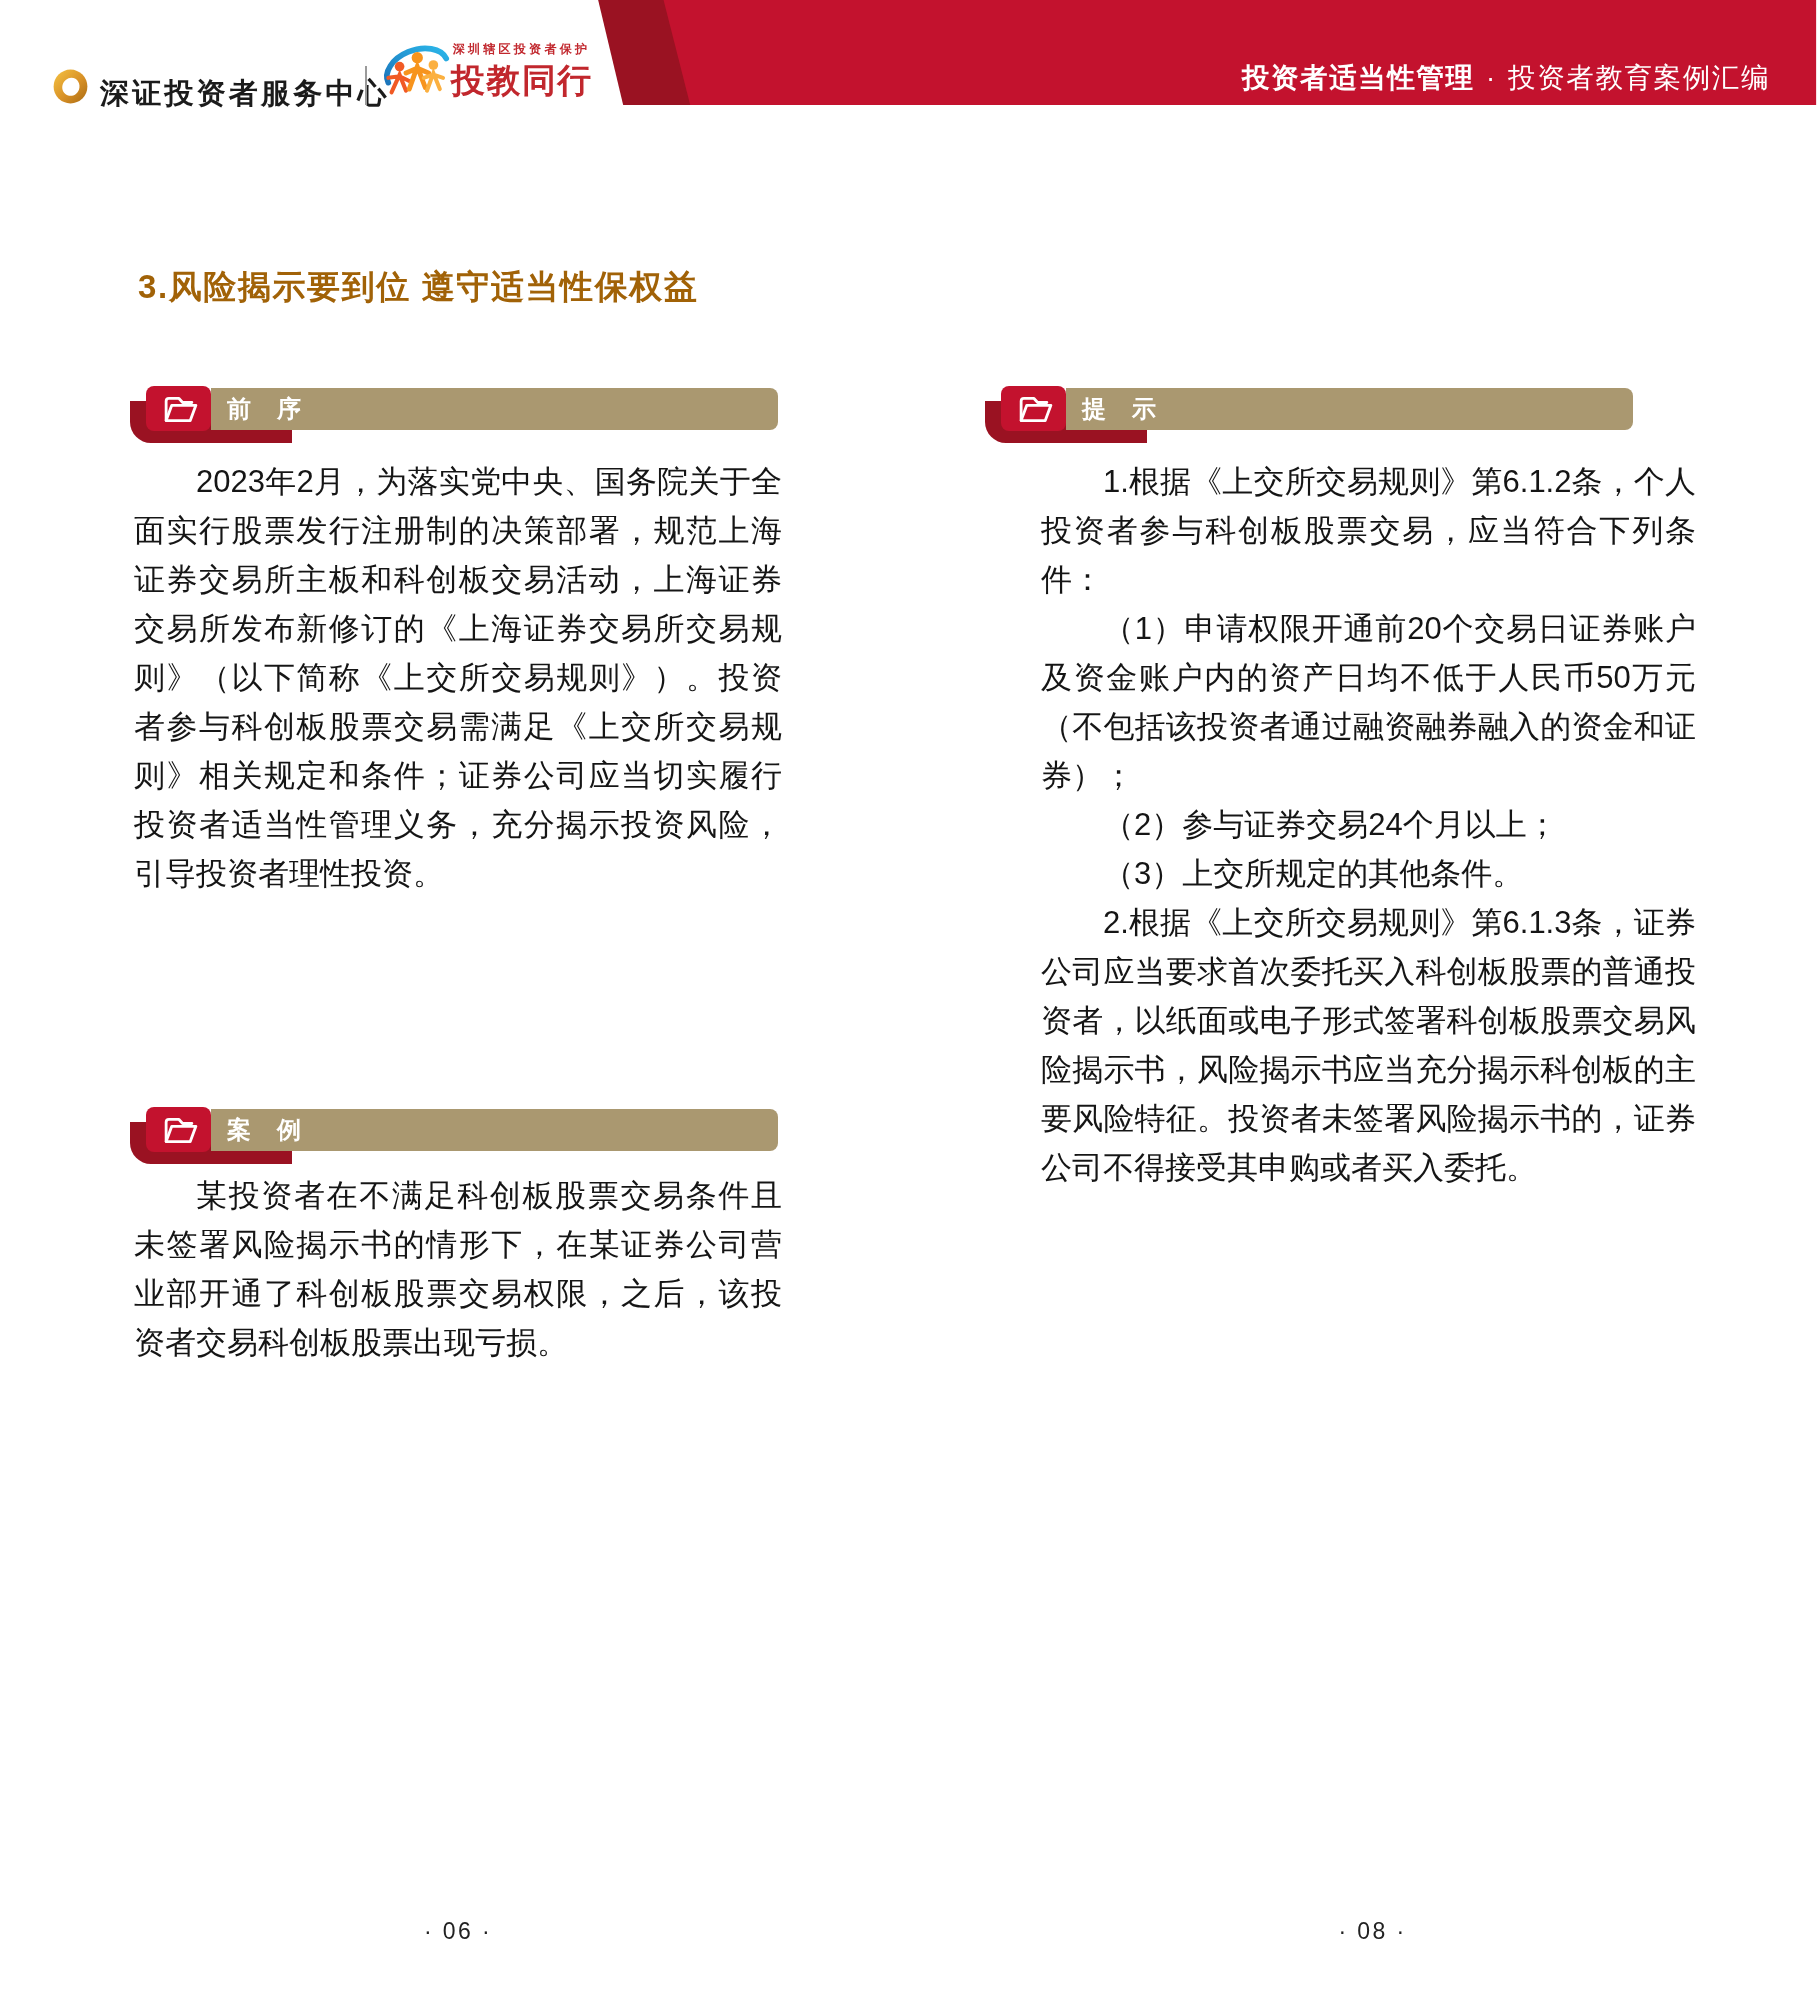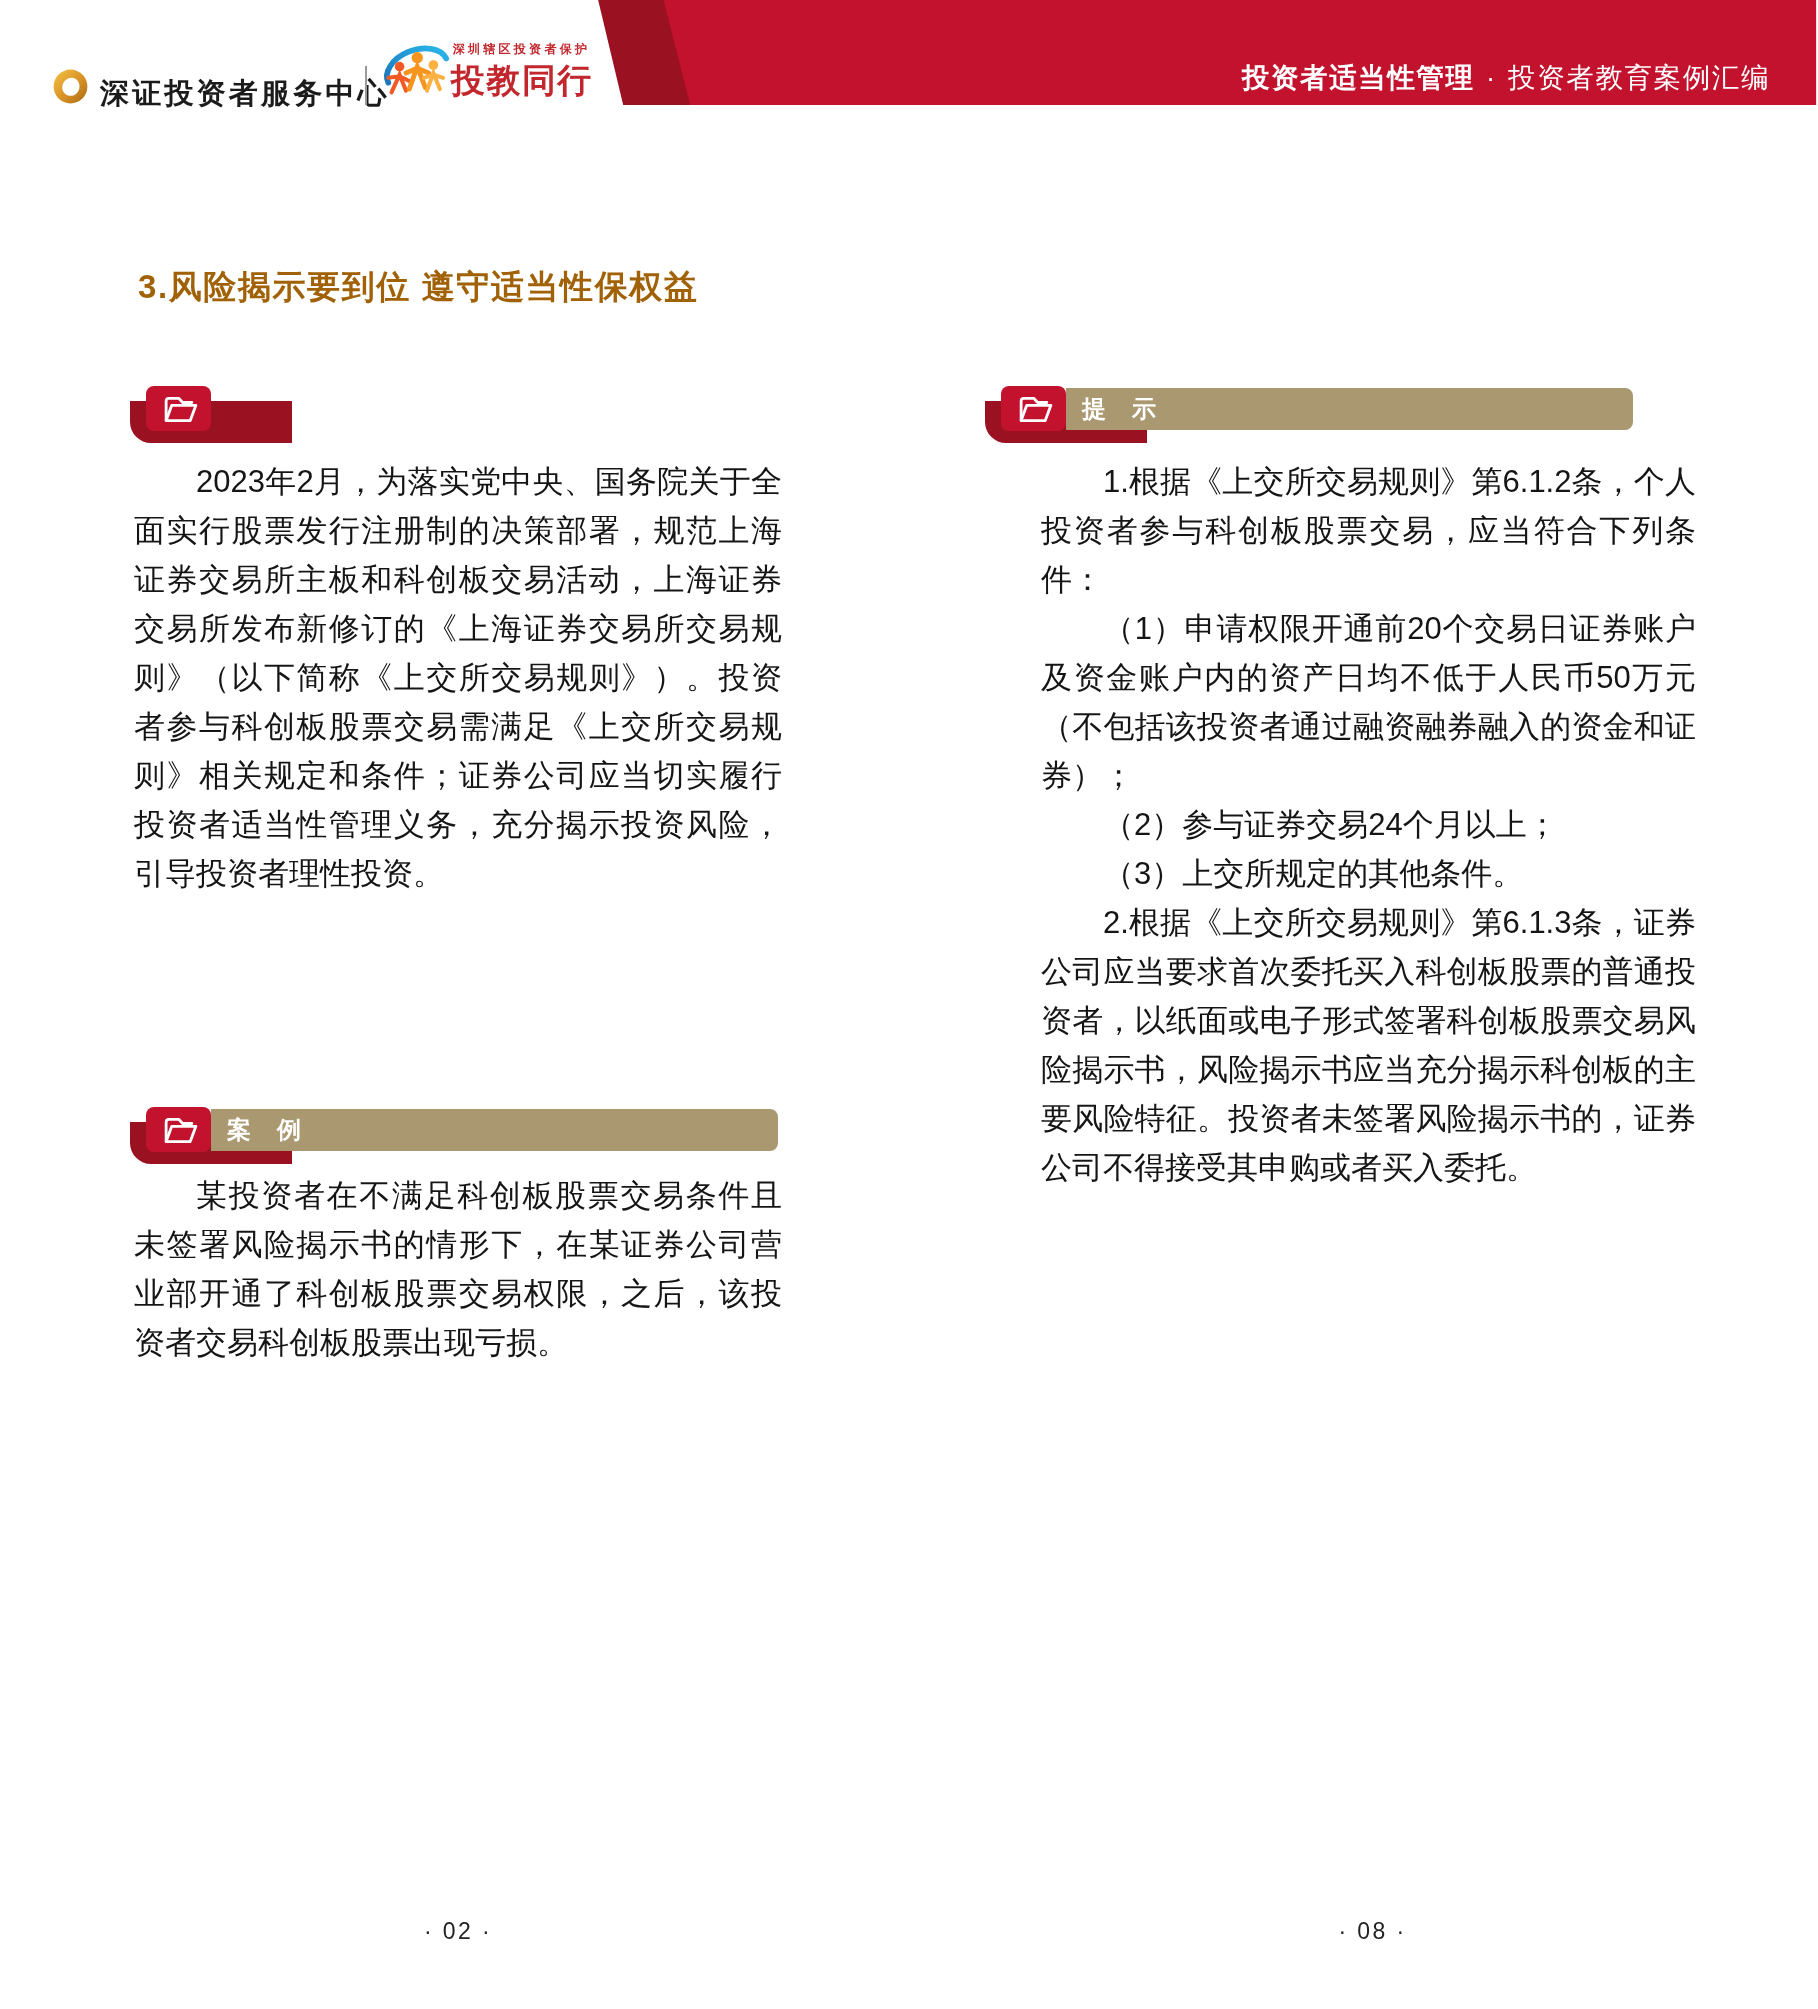--- a/index.html
+++ b/index.html
@@ -112,20 +112,23 @@
       <path d="M56 68 L64 46 L72 66 M52 52 L64 48 L76 52" stroke="#FBB040" stroke-width="5"></path>
     </g>
     <text x="88" y="21" font-size="15" font-weight="bold" letter-spacing="4" fill="#C1272D">深圳辖区投资者保护</text>
     <text x="86" y="70" font-size="42" font-weight="bold" letter-spacing="2" fill="#C1272D">投教同行</text>
   </svg>
 
   <h1 class="page-title">3.风险揭示要到位 遵守适当性保权益</h1>
 
   <div class="sec" style="left:130px; top:386px;">
     <div class="ribbon"></div>
+    <div class="bar">
+      <span class="sec-label">前 序</span>
+    </div>
     <div class="icon-box">
       <svg width="42" height="37" viewBox="0 0 52 46" fill="none" stroke="#ffffff" stroke-width="3.5" stroke-linejoin="round" stroke-linecap="round">
         <path d="M10 38 V14 q0-3.5 3.5-3.5 H26 l4.5 5 H42"></path>
         <path d="M10 38 L17 19 H47 L40 38 Z"></path>
       </svg>
     </div>
   </div>
 
   <div class="body-text" style="left:134px; top:457px;">
     <p>2023年2月，为落实党中央、国务院关于全面实行股票发行注册制的决策部署，规范上海证券交易所主板和科创板交易活动，上海证券交易所发布新修订的《上海证券交易所交易规则》（以下简称《上交所交易规则》）。投资者参与科创板股票交易需满足《上交所交易规则》相关规定和条件；证券公司应当切实履行投资者适当性管理义务，充分揭示投资风险，引导投资者理性投资。</p>
@@ -162,17 +165,17 @@
   </div>
 
   <div class="body-text" style="left:1041px; top:457px; width:655px;">
     <p>1.根据《上交所交易规则》第6.1.2条，个人投资者参与科创板股票交易，应当符合下列条件：</p>
     <p>（1）申请权限开通前20个交易日证券账户及资金账户内的资产日均不低于人民币50万元（不包括该投资者通过融资融券融入的资金和证券）；</p>
     <p>（2）参与证券交易24个月以上；</p>
     <p>（3）上交所规定的其他条件。</p>
     <p>2.根据《上交所交易规则》第6.1.3条，证券公司应当要求首次委托买入科创板股票的普通投资者，以纸面或电子形式签署科创板股票交易风险揭示书，风险揭示书应当充分揭示科创板的主要风险特征。投资者未签署风险揭示书的，证券公司不得接受其申购或者买入委托。</p>
   </div>
 
-  <div class="pagenum" style="left:134px;">· 02 ·</div>
+  <div class="pagenum" style="left:134px;">· 06 ·</div>
   <div class="pagenum" style="left:1045px; width:655px;">· 08 ·</div>
 
 </div>
 
 
 </body></html>

